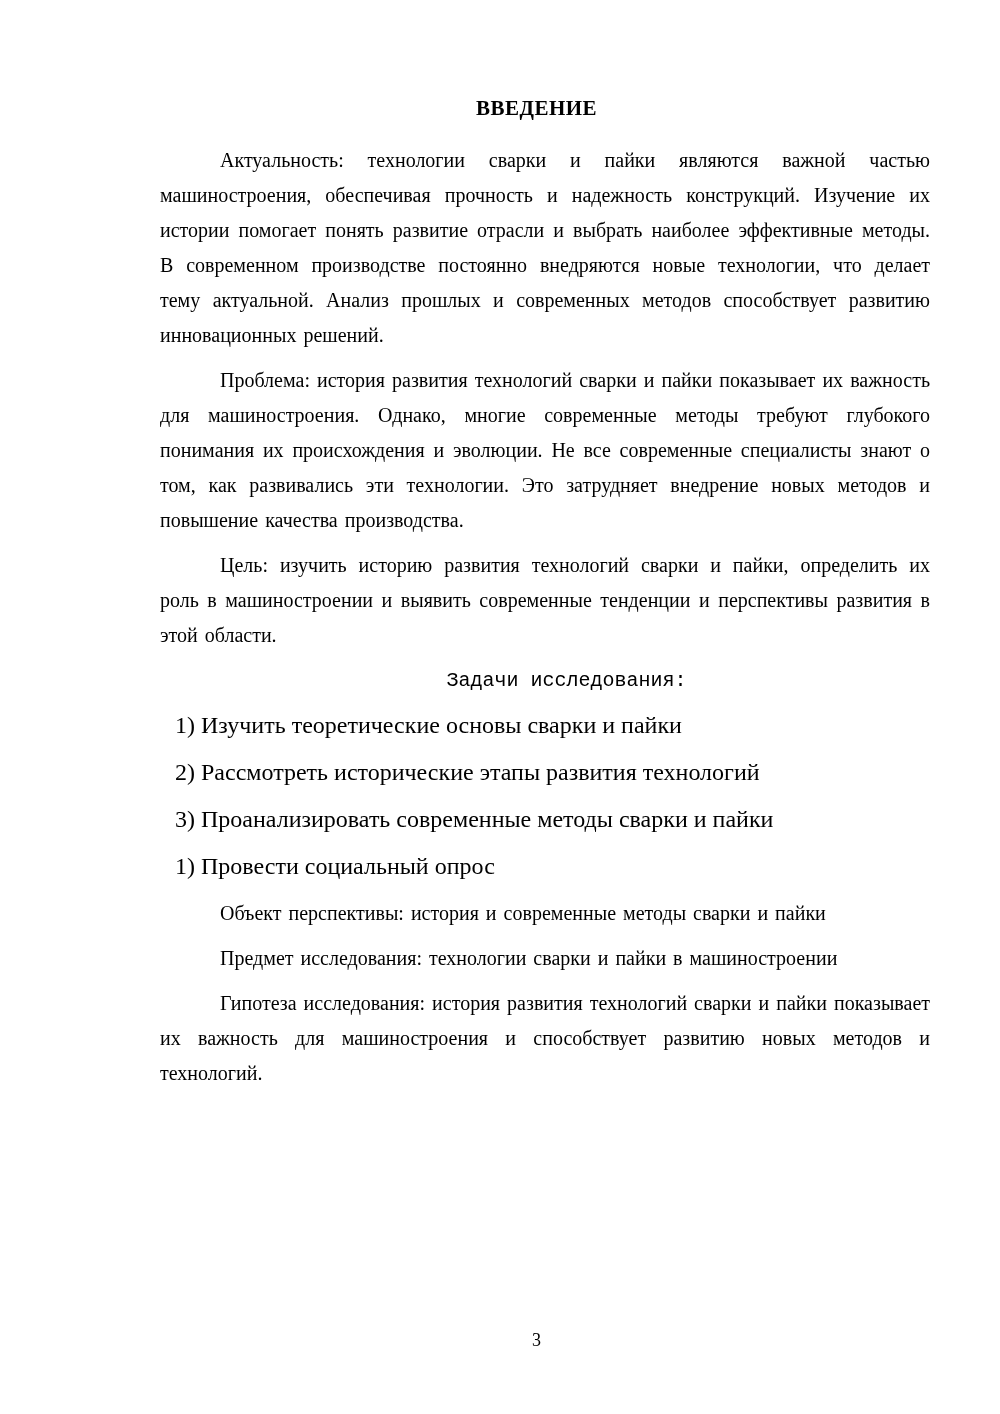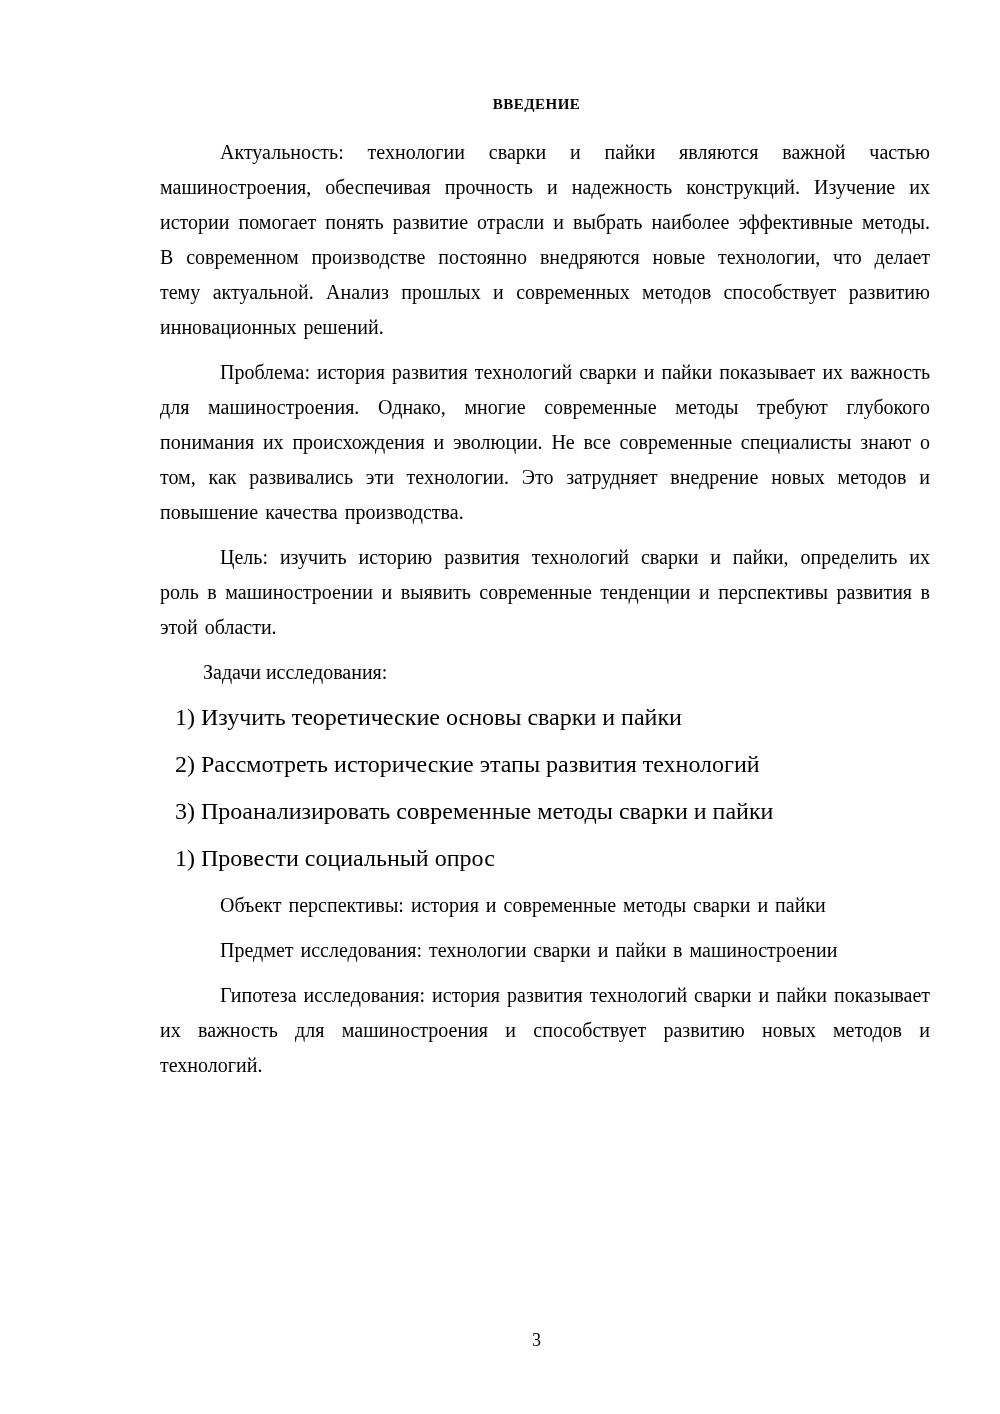--- a/index.html
+++ b/index.html
@@ -25,38 +25,39 @@
   }
   .content {
     position: absolute;
     top: 96px;
     left: 143px;
     right: 70px;
   }
   .doc-title {
     text-align: center;
     font-weight: bold;
-    font-size: 15px;
+    font-size: 21px;
     margin: 0 0 22px 0;
     letter-spacing: 0.5px;
   }
   p.para {
     font-size: 20px;
     line-height: 35px;
     text-align: justify;
     text-indent: 60px;
     margin: 0 0 10px 17px;
     word-spacing: 2px;
   }
   p.single {
     font-size: 20px;
     line-height: 35px;
-    text-align: left;
+    text-align: center;
     text-indent: 60px;
     margin: 0 0 10px 0;
+    font-family: Liberation Mono, monospace;
   }
   p.task {
     font-size: 24px;
     line-height: 35px;
     text-align: left;
     margin: 0 0 12px 32px;
   }
   .tasks-block {
     margin-top: 4px;
     margin-bottom: 2px;

